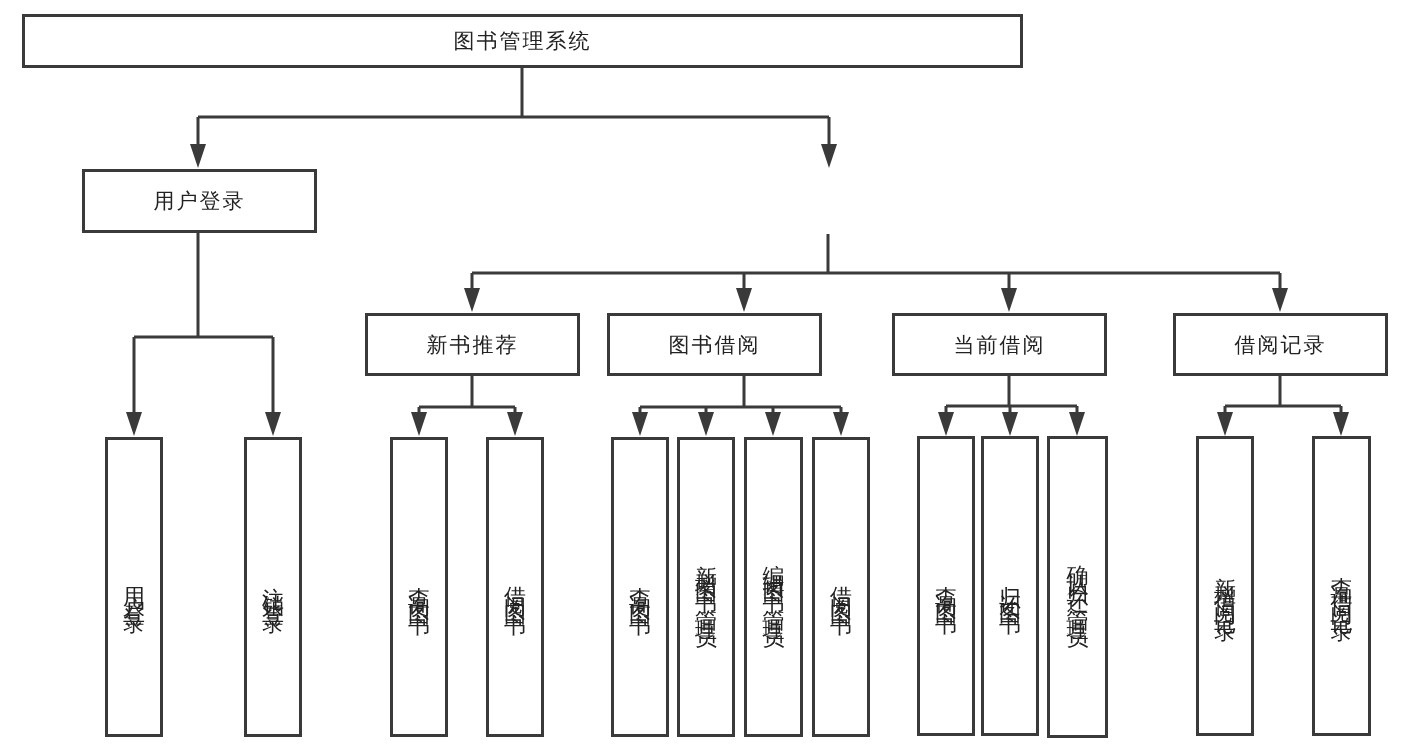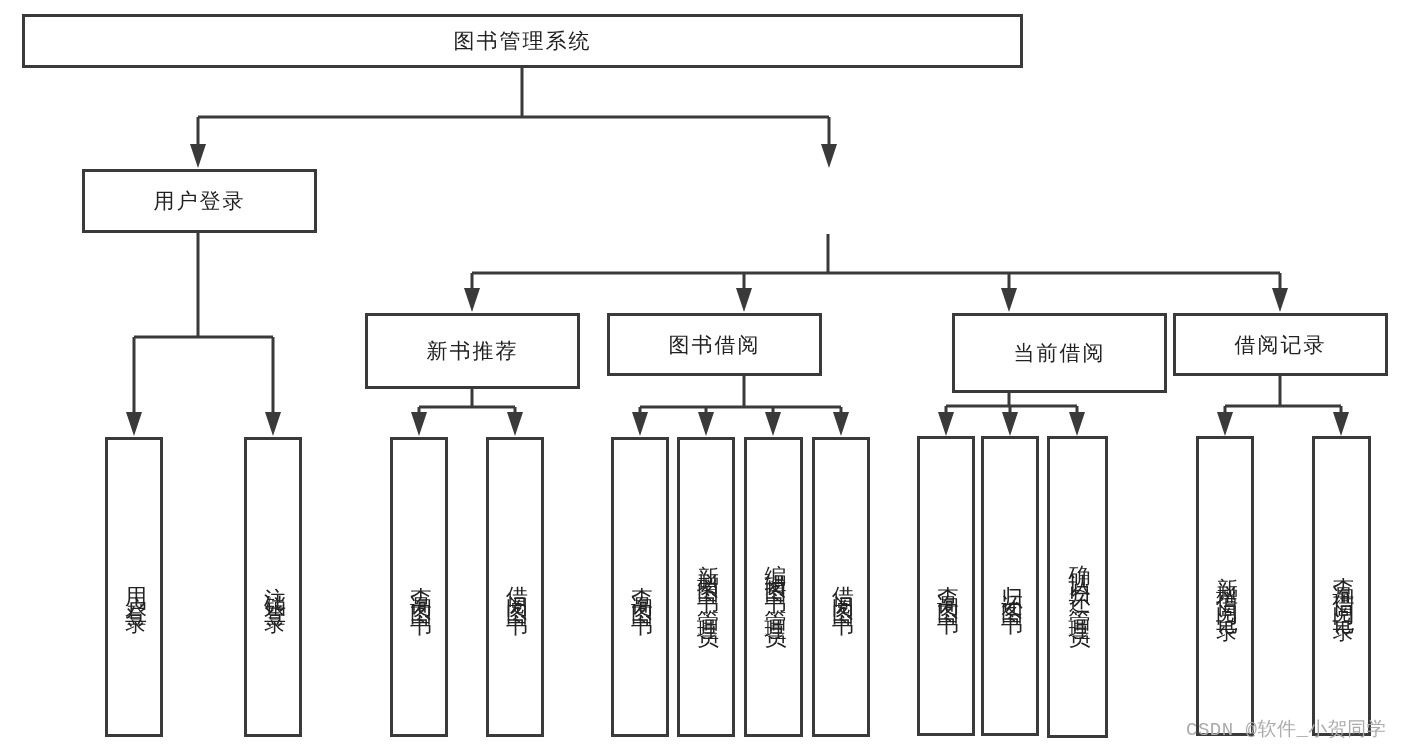--- a/index.html
+++ b/index.html
@@ -6,21 +6,21 @@
     margin: 0;
     padding: 0;
     background: #ffffff;
   }
   #stage {
     position: relative;
     width: 1405px;
     height: 747px;
     background: #ffffff;
     overflow: hidden;
-    font-family: Liberation Mono, monospace;
+    font-family: Liberation Serif, serif;
   }
   #wires {
     position: absolute;
     left: 0;
     top: 0;
     z-index: 1;
   }
   .box {
     position: absolute;
     box-sizing: border-box;
@@ -109,27 +109,27 @@
   </svg>
 
   <div class="box h-box" style="left:22px; top:14px; width:1001px; height:54px;">
     <span>图书管理系统</span>
   </div>
 
   <div class="box h-box" style="left:82px; top:169px; width:235px; height:64px;">
     <span>用户登录</span>
   </div>
 
-  <div class="box h-box" style="left:365px; top:313px; width:215px; height:76px;">
+  <div class="box h-box" style="left:365px; top:313px; width:215px; height:63px;">
     <span>新书推荐</span>
   </div>
   <div class="box h-box" style="left:607px; top:313px; width:215px; height:63px;">
     <span>图书借阅</span>
   </div>
-  <div class="box h-box" style="left:952px; top:313px; width:215px; height:80px;">
+  <div class="box h-box" style="left:892px; top:313px; width:215px; height:63px;">
     <span>当前借阅</span>
   </div>
   <div class="box h-box" style="left:1173px; top:313px; width:215px; height:63px;">
     <span>借阅记录</span>
   </div>
 
   <div class="box leaf" style="left:105px; top:437px; width:58px; height:300px;">
     <span>用户登录</span>
   </div>
   <div class="box leaf" style="left:244px; top:437px; width:58px; height:300px;">
@@ -166,15 +166,14 @@
     <span>确认归还（管理员）</span>
   </div>
 
   <div class="box leaf" style="left:1196px; top:436px; width:58px; height:300px;">
     <span>新增借阅记录</span>
   </div>
   <div class="box leaf" style="left:1312px; top:436px; width:59px; height:300px;">
     <span>查询借阅记录</span>
   </div>
 
-  <div class="watermark">CSDN @软件_小贺同学</div>
 
 </div>
 
 </body></html>

